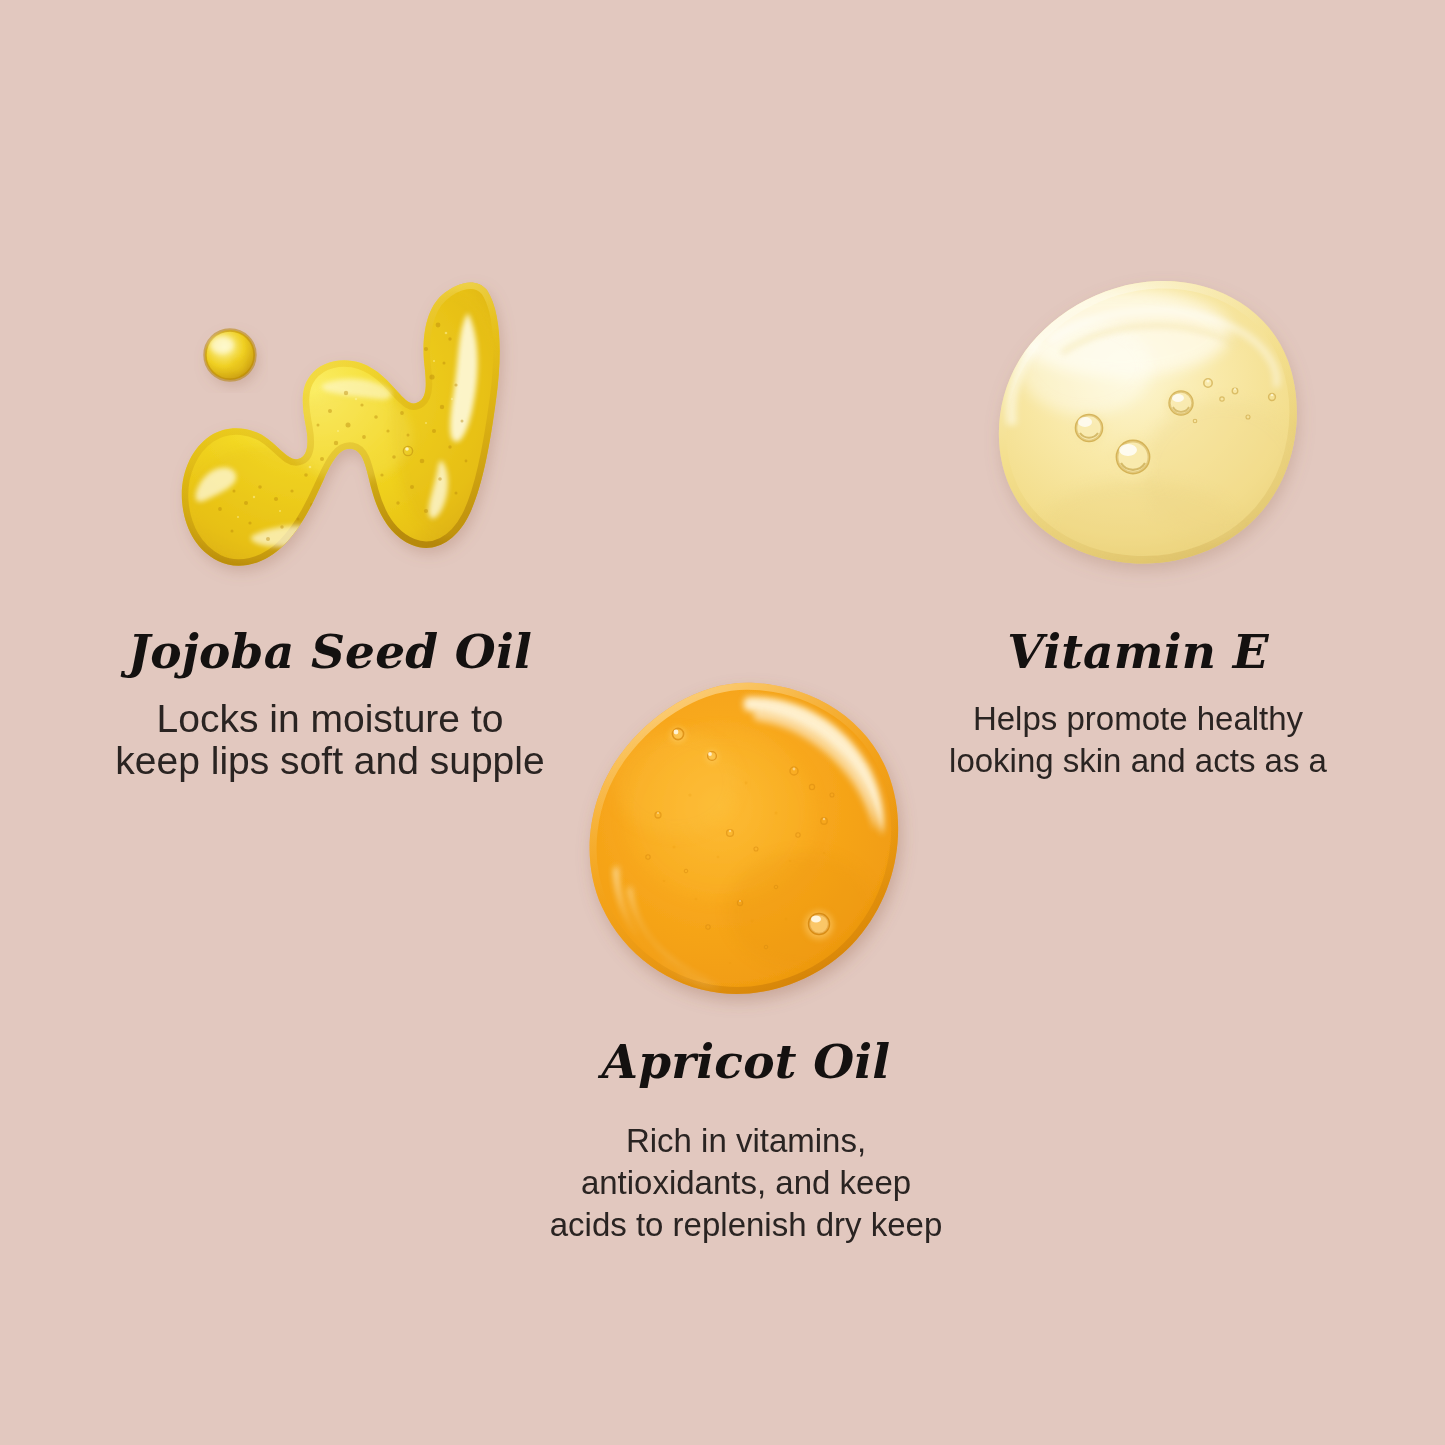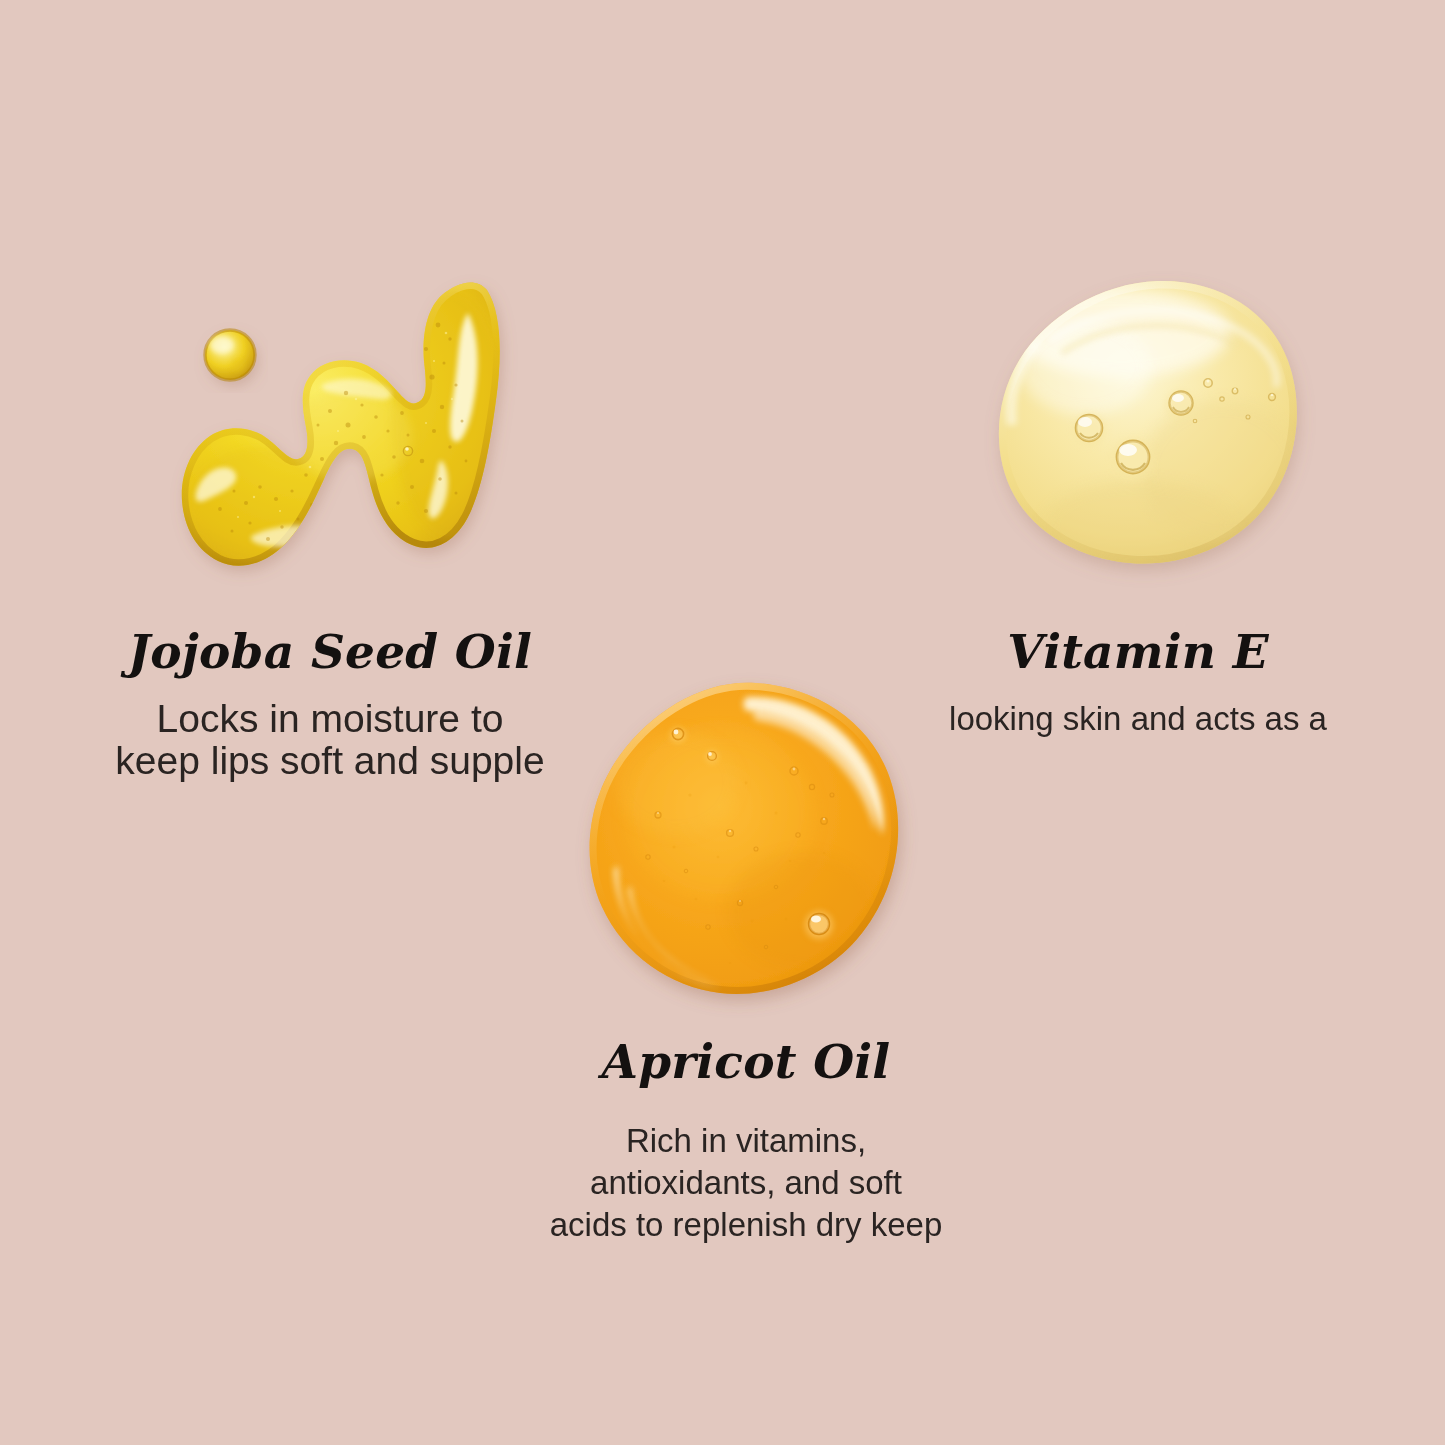--- a/index.html
+++ b/index.html
@@ -302,20 +302,21 @@
             <circle cx="282" cy="120" r="1.3"></circle>
           <circle cx="245" cy="114" r="1.1"></circle>
         </g>
       </g>
     </svg>
   </div>
 
   <div class="card" id="vite-card">
     <div class="title" id="vite-title">Vitamin E</div>
     <div class="desc" id="vite-desc">
+      <div>Helps promote healthy</div>
       <div>looking skin and acts as a</div>
     </div>
   </div>
 
   <div class="swatch" id="apricot-swatch">
     <svg class="asvg" viewBox="0 0 330 330" xmlns="http://www.w3.org/2000/svg" aria-hidden="true">
       <defs>
         <radialGradient id="ag-body" cx="42%" cy="40%" r="72%">
           <stop offset="0%" stop-color="#FDBE3A"></stop>
           <stop offset="42%" stop-color="#F8A81D"></stop>
@@ -420,18 +421,18 @@
             <circle cx="150" cy="288" r="1.1"></circle>
         </g>
       </g>
     </svg>
   </div>
 
   <div class="card" id="apricot-card">
     <div class="title" id="apricot-title">Apricot Oil</div>
     <div class="desc" id="apricot-desc">
       <div>Rich in vitamins,</div>
-      <div>antioxidants, and soft</div>
+      <div>antioxidants, and keep</div>
       <div>acids to replenish dry keep</div>
     </div>
   </div>
 
 </div>
 
 </body></html>

